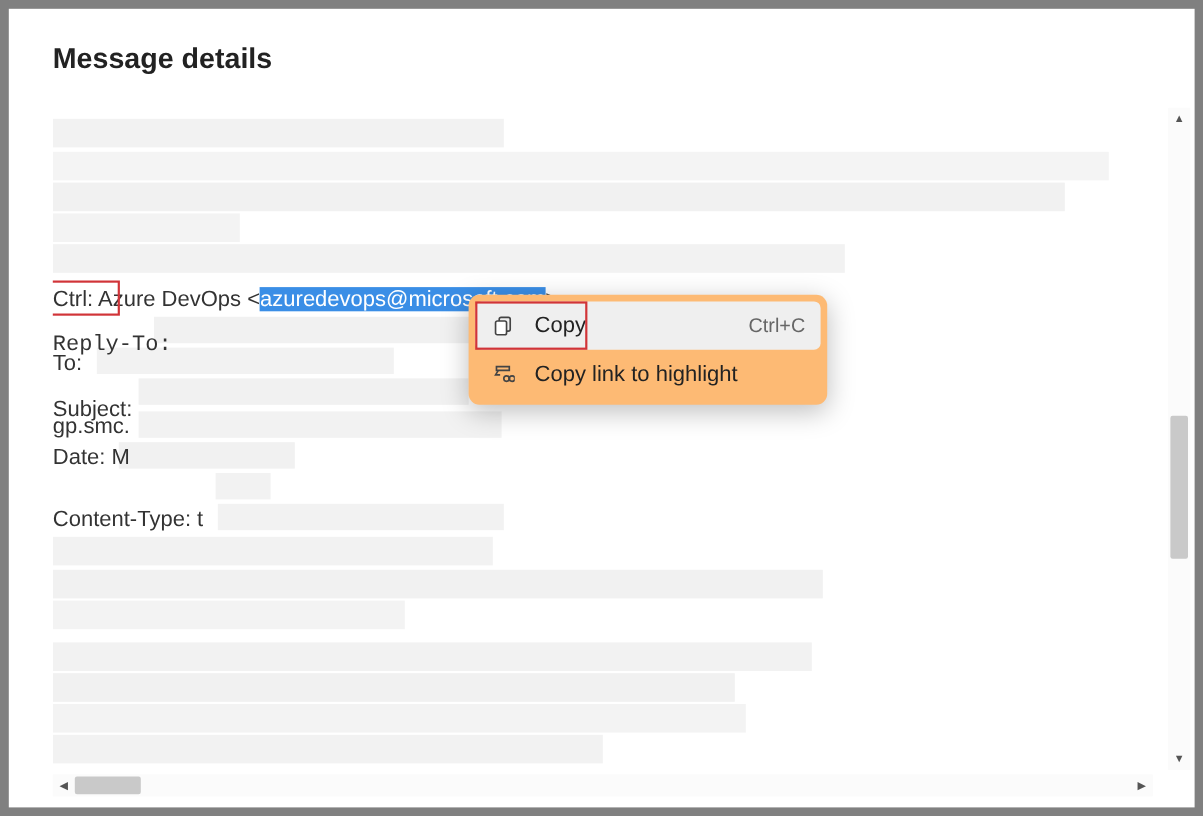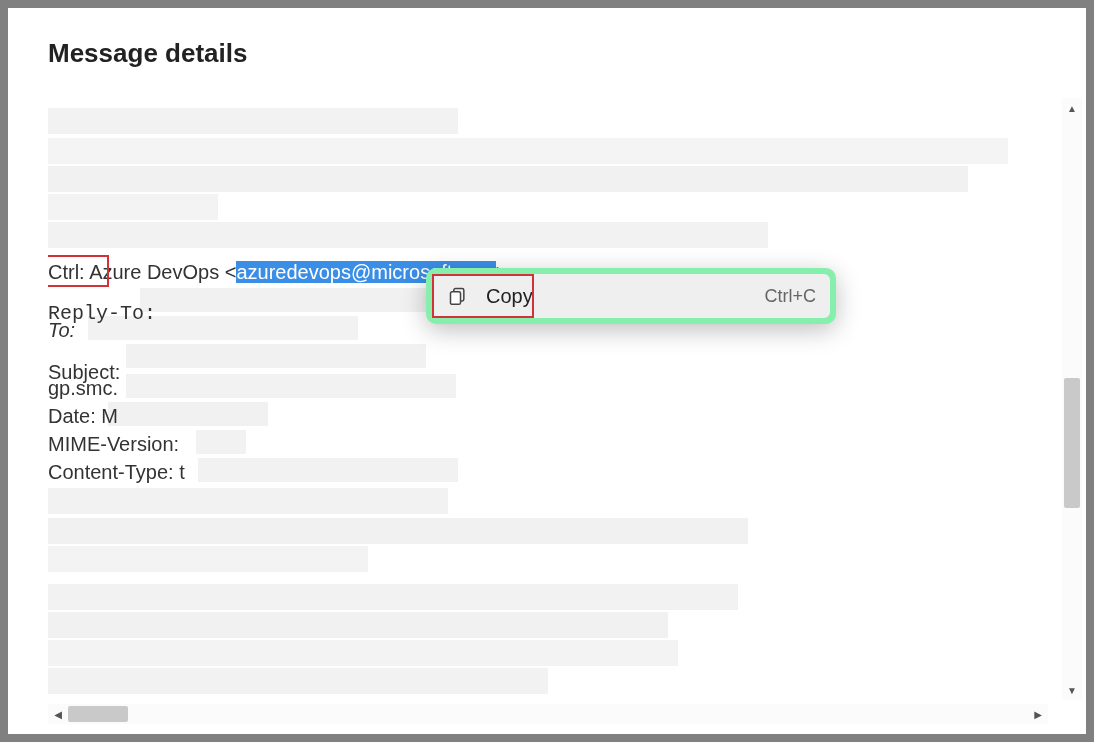--- a/index.html
+++ b/index.html
@@ -126,22 +126,22 @@
   
   .from-box {
     position: absolute;
     border: 2px solid #d13438;
     pointer-events: none;
   }
 
   
   .ctx {
     position: absolute;
-    width: 410px;
-    background: #86efac;
+    width: 326px;
+    background: #fdba74;
     border-radius: 10px;
     box-shadow: 0 6px 24px rgba(0,0,0,0.25);
     padding: 6px;
     box-sizing: border-box;
     z-index: 50;
   }
   .ctx-item {
     display: flex;
     align-items: center;
     height: 44px;
@@ -208,53 +208,62 @@
     </div>
 
     <div class="header-line" style="position:absolute;left:0;top:160px;">
       <span>Ctrl:</span>
       <span> <span>Azure DevOps</span> &lt;</span><span class="sel">azuredevops@microsoft.com</span><span>&gt;</span>
     </div>
 
     <div class="header-line" style="position:absolute;left:0;top:202px;font-family:Liberation Mono, monospace;">
       <span>Reply-To:</span>
     </div>
-    <div class="header-line" style="position:absolute;left:0;top:218px;font-style:italic;">
+    <div class="header-line" style="position:absolute;left:0;top:218px;">
       <span>To:</span>
     </div>
     <div class="header-line" style="position:absolute;left:0;top:246px;margin-top:14px;">
       <span>Subject:</span>
     </div>
     <div class="header-line" style="position:absolute;left:0;top:276px;">
       <span> gp.smc.</span>
     </div>
     <div class="header-line" style="position:absolute;left:0;top:304px;">
       <span>Date: M</span>
-    </div>
-    <div class="header-line" style="position:absolute;left:0;top:332px;">
-      <span>MIME-Version:</span>
     </div>
     <div class="header-line" style="position:absolute;left:0;top:360px;text-align:right;">
       <span>Content-Type: t</span>
     </div>
 
     <div class="from-box" style="left:-3px;top:157px;width:60px;height:28px;"></div>
   </div>
 
   <div class="ctx" style="left:418px;top:260px;">
     <div class="ctx-item hover">
       <span class="icon">
         <svg width="20" height="20" viewBox="0 0 24 24" fill="none" stroke="currentColor" stroke-width="1.8">
           <rect x="7" y="3" width="12" height="15" rx="2"></rect>
           <rect x="3" y="7" width="12" height="15" rx="2" fill="#fff"></rect>
         </svg>
       </span>
       <span>Copy</span>
       <span class="shortcut">Ctrl+C</span>
     </div>
+    <div class="ctx-item">
+      <span class="icon">
+        <svg width="20" height="20" viewBox="0 0 24 24" fill="none" stroke="currentColor" stroke-width="1.8">
+          <path d="M4 4h14v4H4z"></path>
+          <path d="M6 8l-3 5h5"></path>
+          <circle cx="15" cy="17" r="3"></circle>
+          <circle cx="21" cy="17" r="3"></circle>
+          <path d="M17 17h2"></path>
+        </svg>
+      </span>
+      <span>Copy link to highlight</span>
+    </div>
   </div>
 
   <div class="copy-box" style="left:424px;top:266px;width:98px;height:40px;"></div>
 
   <div class="vscroll">
     <div class="arrow-up">▲</div>
     <div class="thumb"></div>
     <div class="arrow-down">▼</div>
   </div>
 

